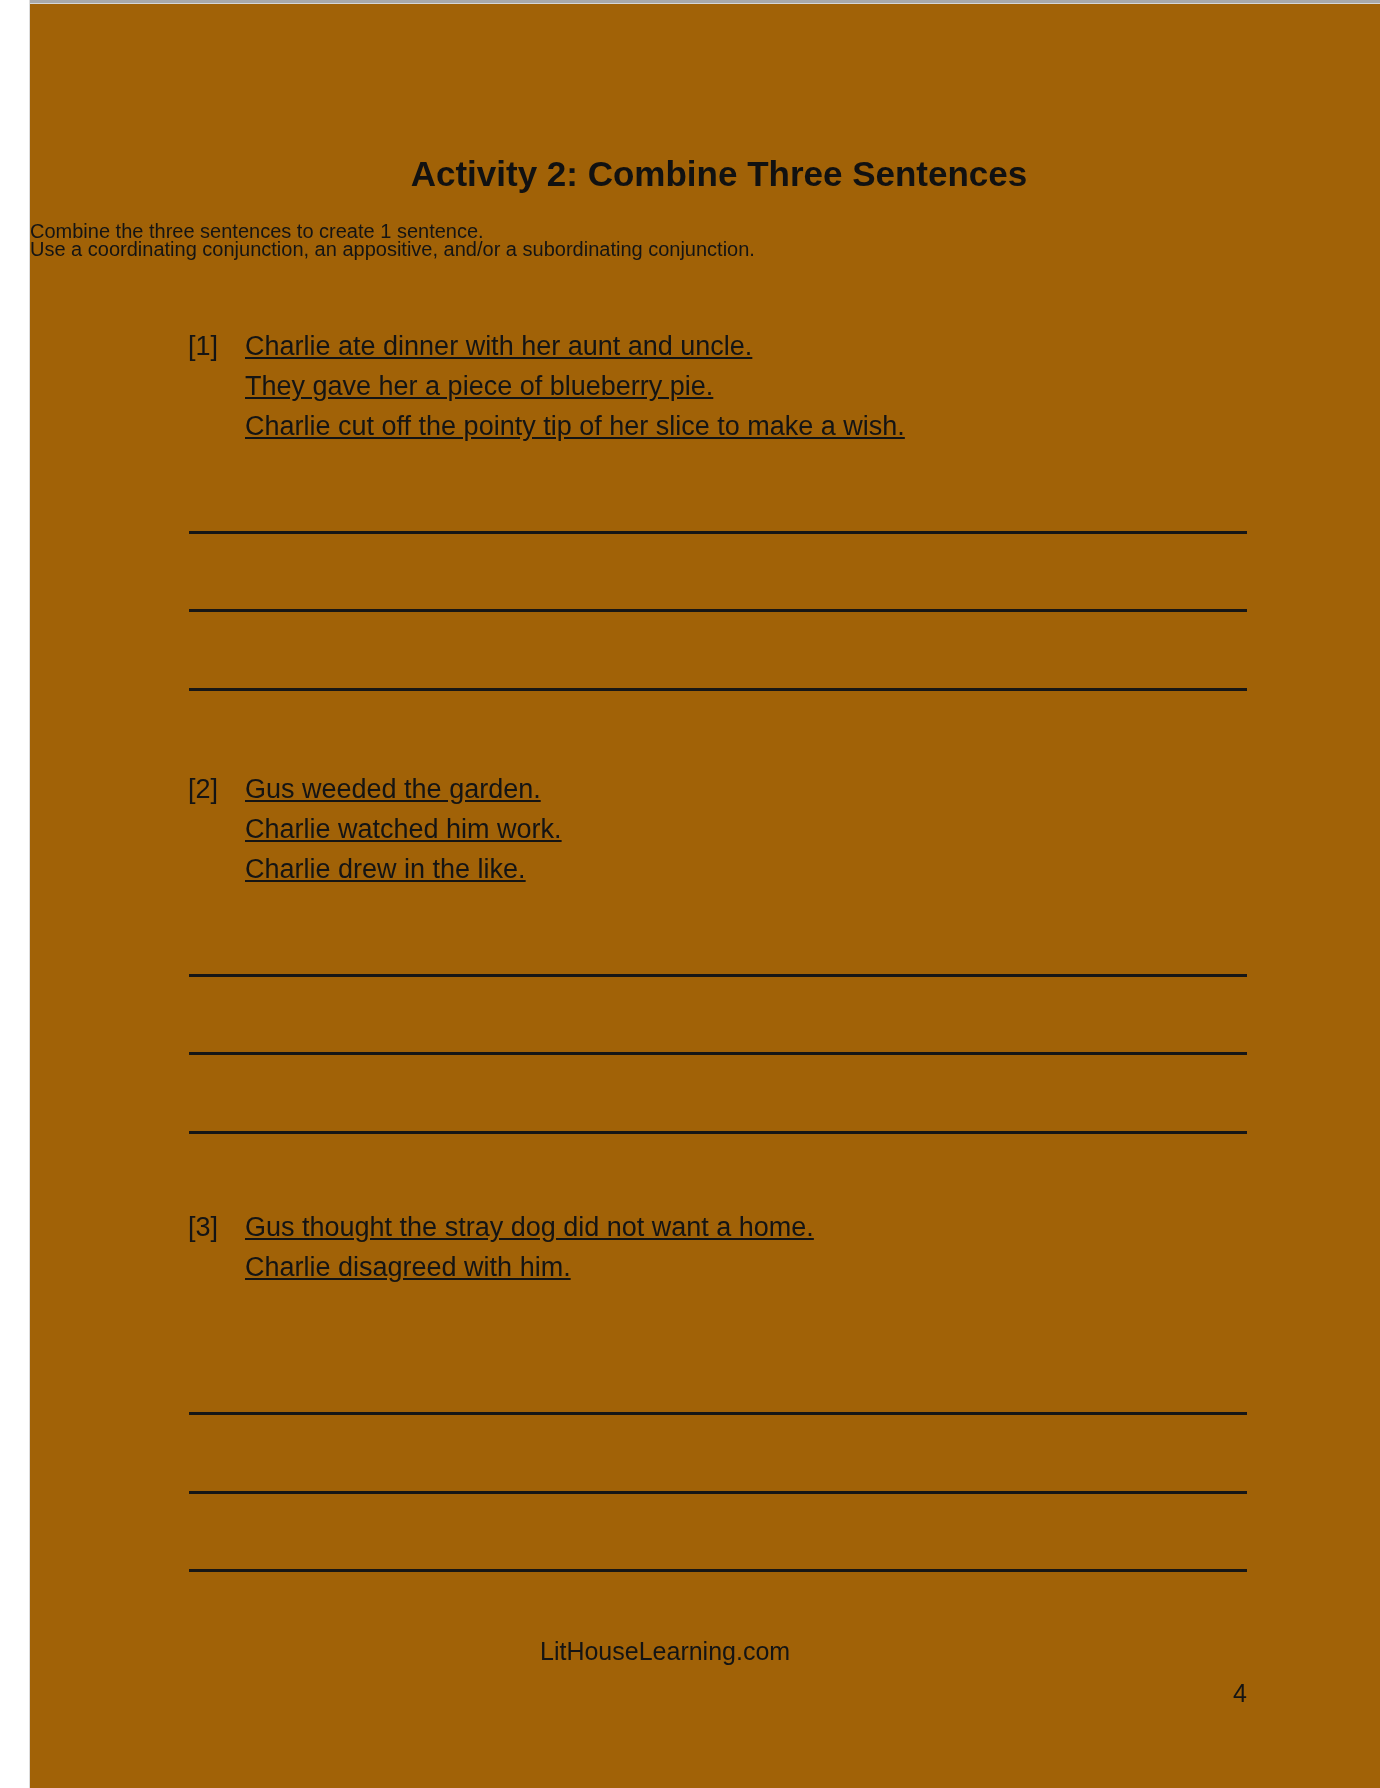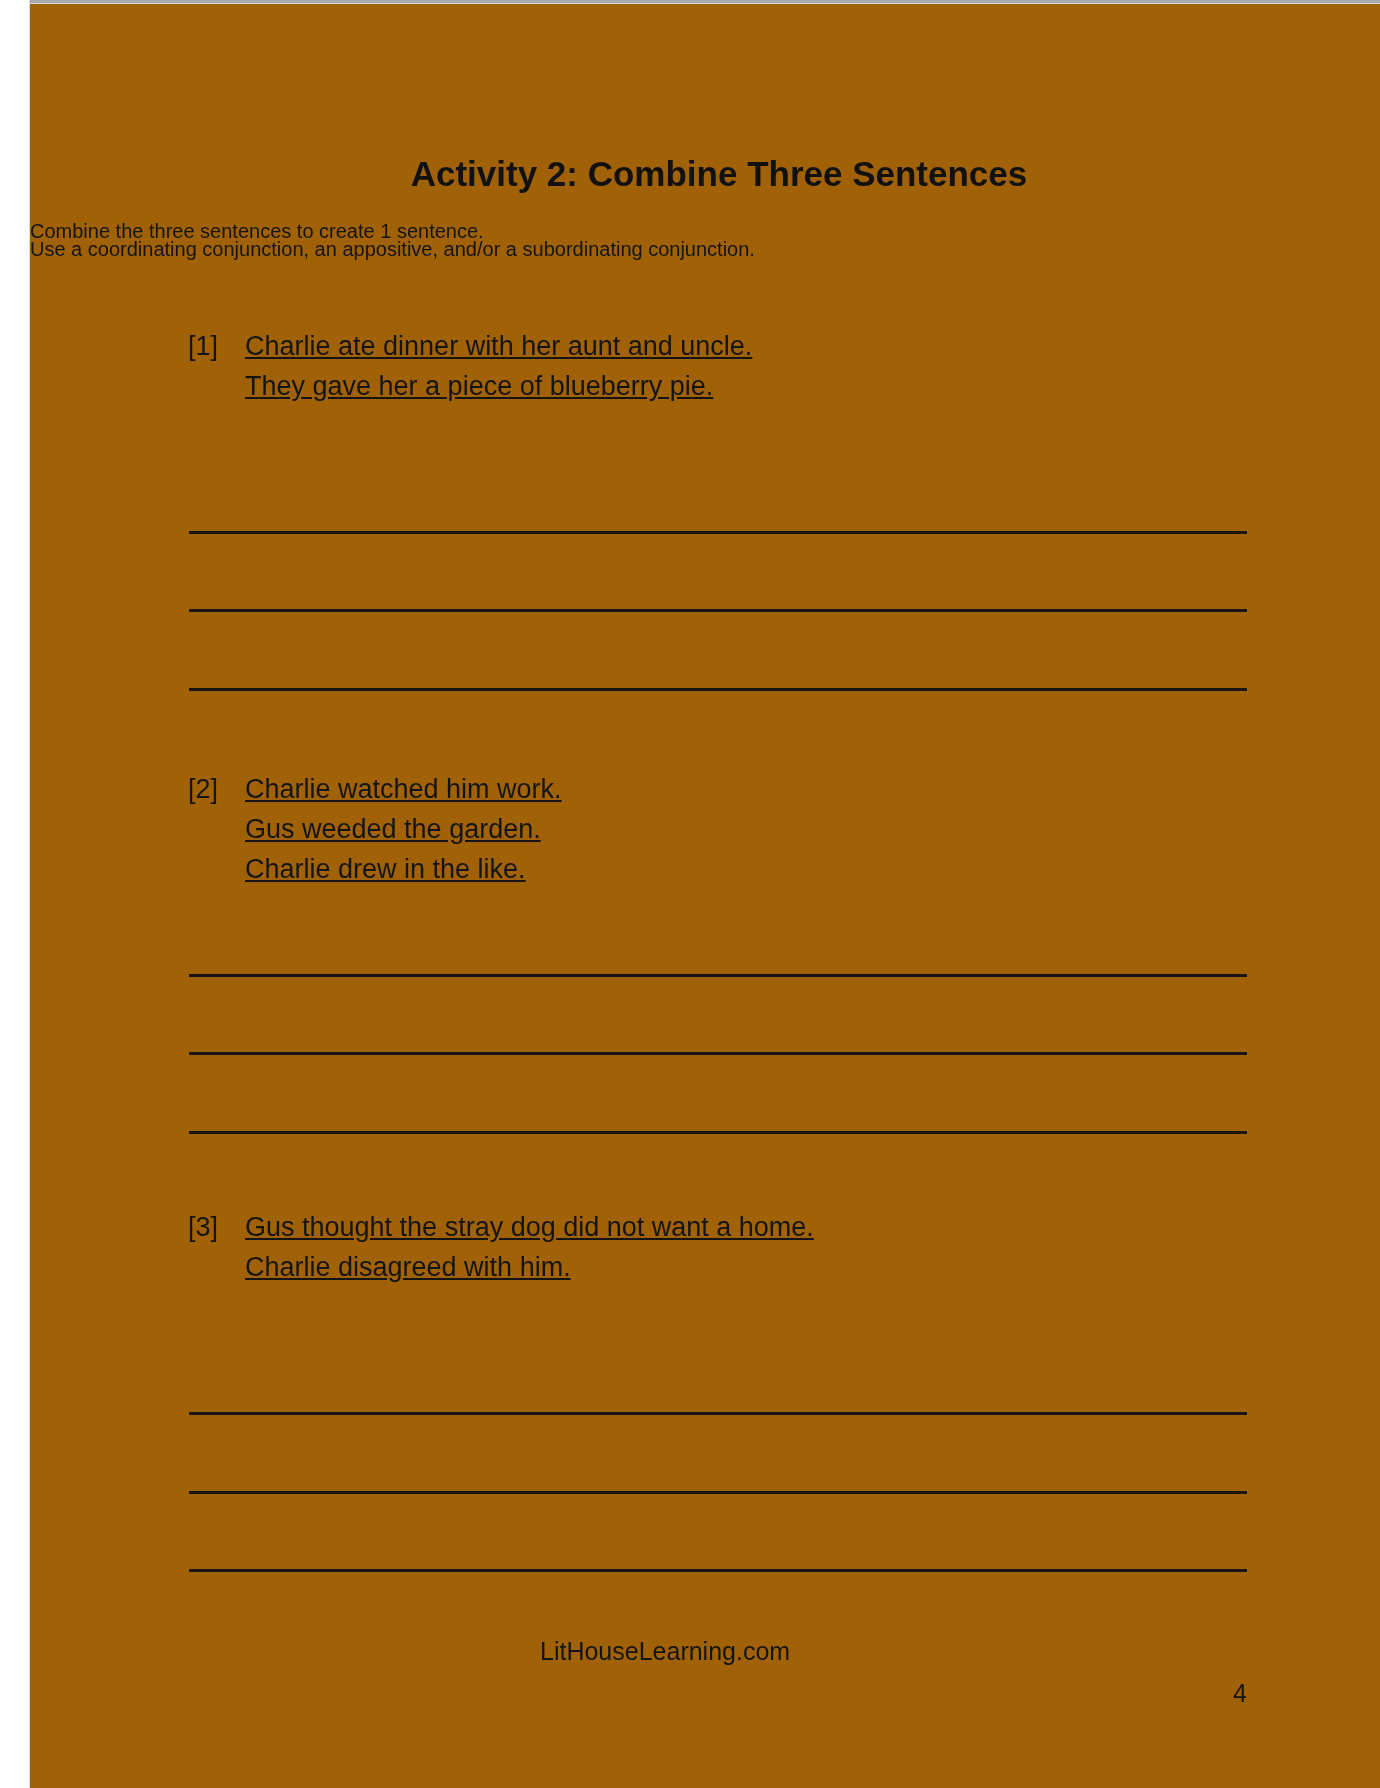--- a/index.html
+++ b/index.html
@@ -108,31 +108,32 @@
   <h1 class="title">Activity 2: Combine Three Sentences</h1>
 
   <div class="instr instr-1">Combine the three sentences to create 1 sentence.</div>
   <div class="instr instr-2">Use a coordinating conjunction, an appositive, and/or a subordinating conjunction.</div>
 
   <div class="item item-1">
     <span class="num">[1]</span>
     <div class="sentences">
       <div class="sentence">Charlie ate dinner with her aunt and uncle.</div>
       <div class="sentence">They gave her a piece of blueberry pie.</div>
+      <div class="sentence">Charlie cut off the pointy tip of her slice to make a wish.</div>
     </div>
   </div>
   <div class="blank" style="top:531px"></div>
   <div class="blank" style="top:609px"></div>
   <div class="blank" style="top:688px"></div>
 
   <div class="item item-2">
     <span class="num">[2]</span>
     <div class="sentences">
+      <div class="sentence">Gus weeded the garden.</div>
       <div class="sentence">Charlie watched him work.</div>
-      <div class="sentence">Gus weeded the garden.</div>
       <div class="sentence">Charlie drew in the like.</div>
     </div>
   </div>
   <div class="blank" style="top:974px"></div>
   <div class="blank" style="top:1052px"></div>
   <div class="blank" style="top:1131px"></div>
 
   <div class="item item-3">
     <span class="num">[3]</span>
     <div class="sentences">

